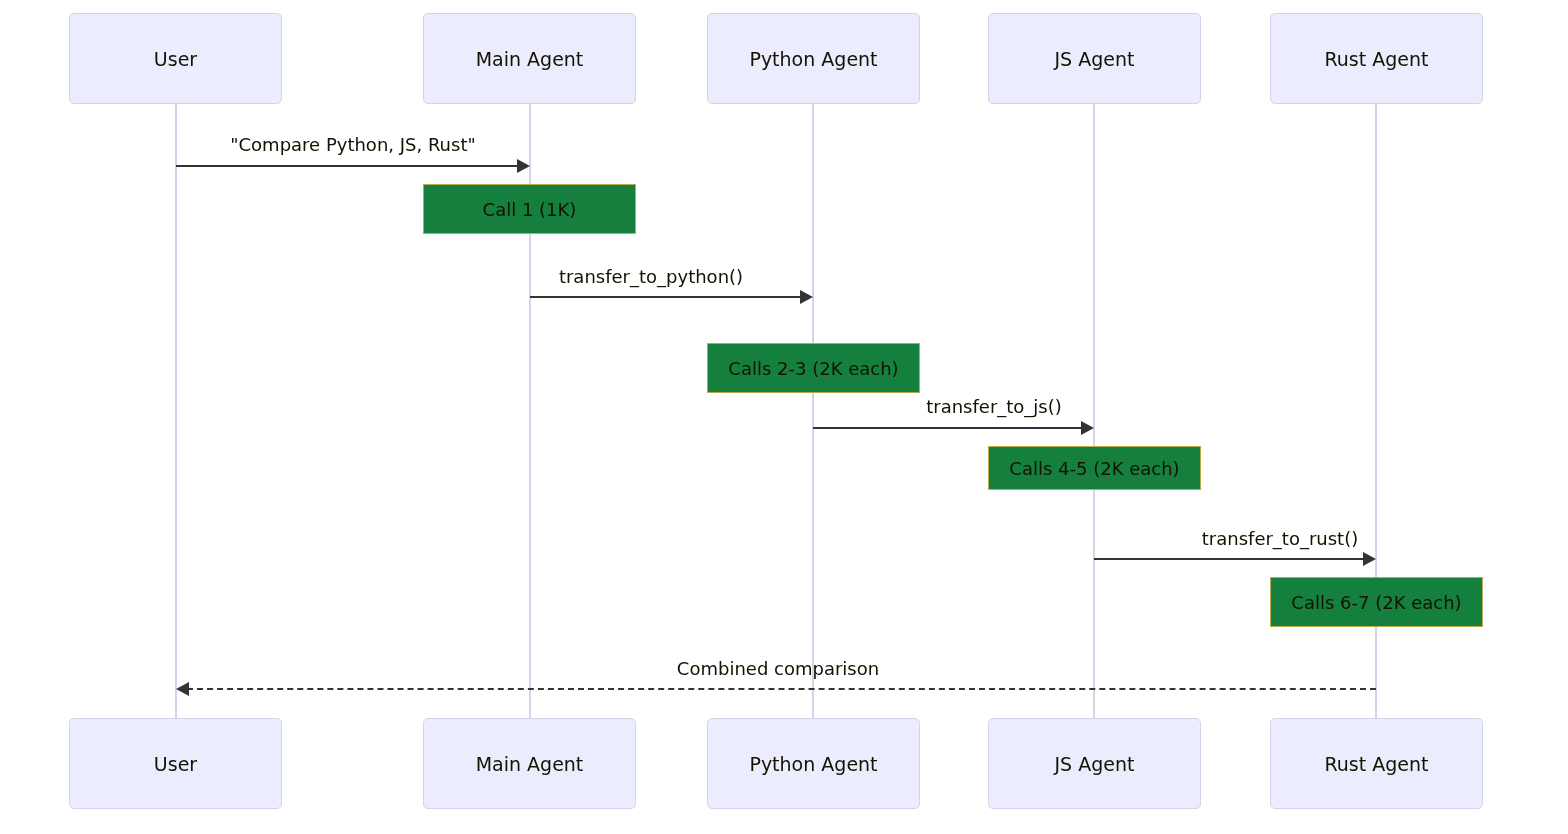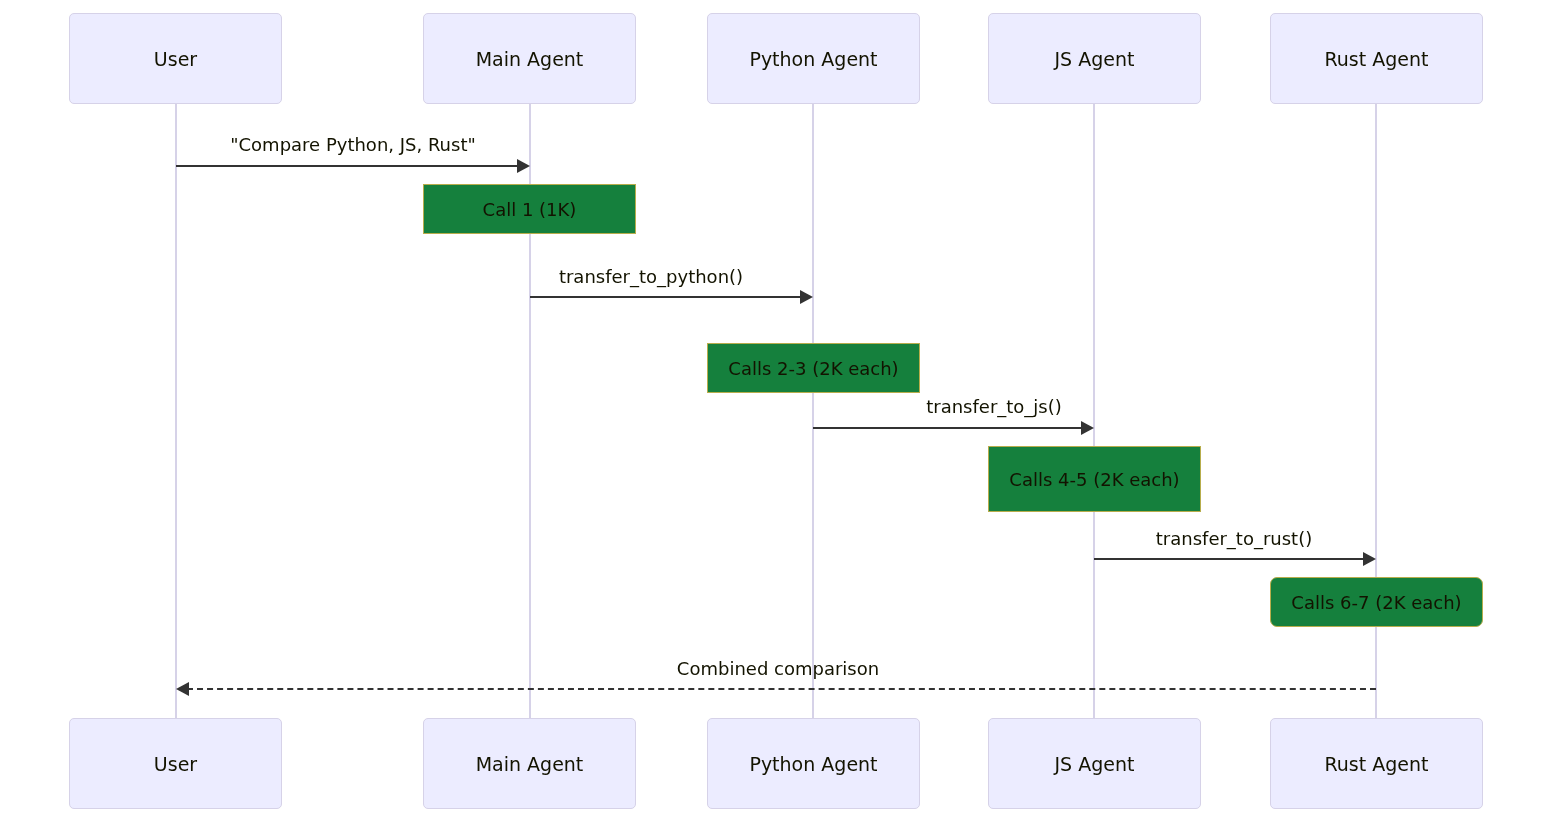--- a/index.html
+++ b/index.html
@@ -142,35 +142,35 @@
         <span style="position: absolute; left: 651px; transform: translateX(-50%);">transfer_to_python()</span>
       </div>
       <div class="msg-line" style="top: 427px; left: 813px; width: 270px;"></div>
       <div class="arrowhead right" style="top: 421px; left: 1081px;"></div>
       <div class="msg-label" style="top: 396px; left: 0px; width: 100%; text-align: left;">
         <span style="position: absolute; left: 994px; transform: translateX(-50%);">transfer_to_js()</span>
       </div>
       <div class="msg-line" style="top: 558px; left: 1094px; width: 271px;"></div>
       <div class="arrowhead right" style="top: 552px; left: 1363px;"></div>
       <div class="msg-label" style="top: 528px; left: 0px; width: 100%; text-align: left;">
-        <span style="position: absolute; left: 1234px; transform: translateX(-50%);">transfer_to_rust()</span>
+        <span style="position: absolute; left: 1280px; transform: translateX(-50%);">transfer_to_rust()</span>
       </div>
       <div class="msg-line dashed" style="top: 688px; left: 187px; width: 1189px;"></div>
       <div class="arrowhead left" style="top: 682px; left: 176px;"></div>
       <div class="msg-label" style="top: 658px; left: 0px; width: 100%; text-align: left;">
         <span style="position: absolute; left: 778px; transform: translateX(-50%);">Combined comparison</span>
       </div>
     </div>
   <div id="notes-layer">
       <div class="note-box" style="left: 423px; top: 184px; width: 213px; height: 50px;">
         <span class="note-label">Call 1 (1K)</span>
       </div>
       <div class="note-box" style="left: 707px; top: 315px; width: 213px; height: 50px; margin-top: 28px;">
         <span class="note-label">Calls 2-3 (2K each)</span>
       </div>
-      <div class="note-box" style="left: 988px; top: 446px; width: 213px; height: 66px;">
+      <div class="note-box" style="left: 988px; top: 446px; width: 213px; height: 44px;">
         <span class="note-label">Calls 4-5 (2K each)</span>
       </div>
-      <div class="note-box" style="left: 1270px; top: 577px; width: 213px; height: 50px; border-radius: 7px;">
+      <div class="note-box" style="left: 1270px; top: 577px; width: 213px; height: 50px;">
         <span class="note-label">Calls 6-7 (2K each)</span>
       </div>
     </div>
 </div>
 
 </body></html>

